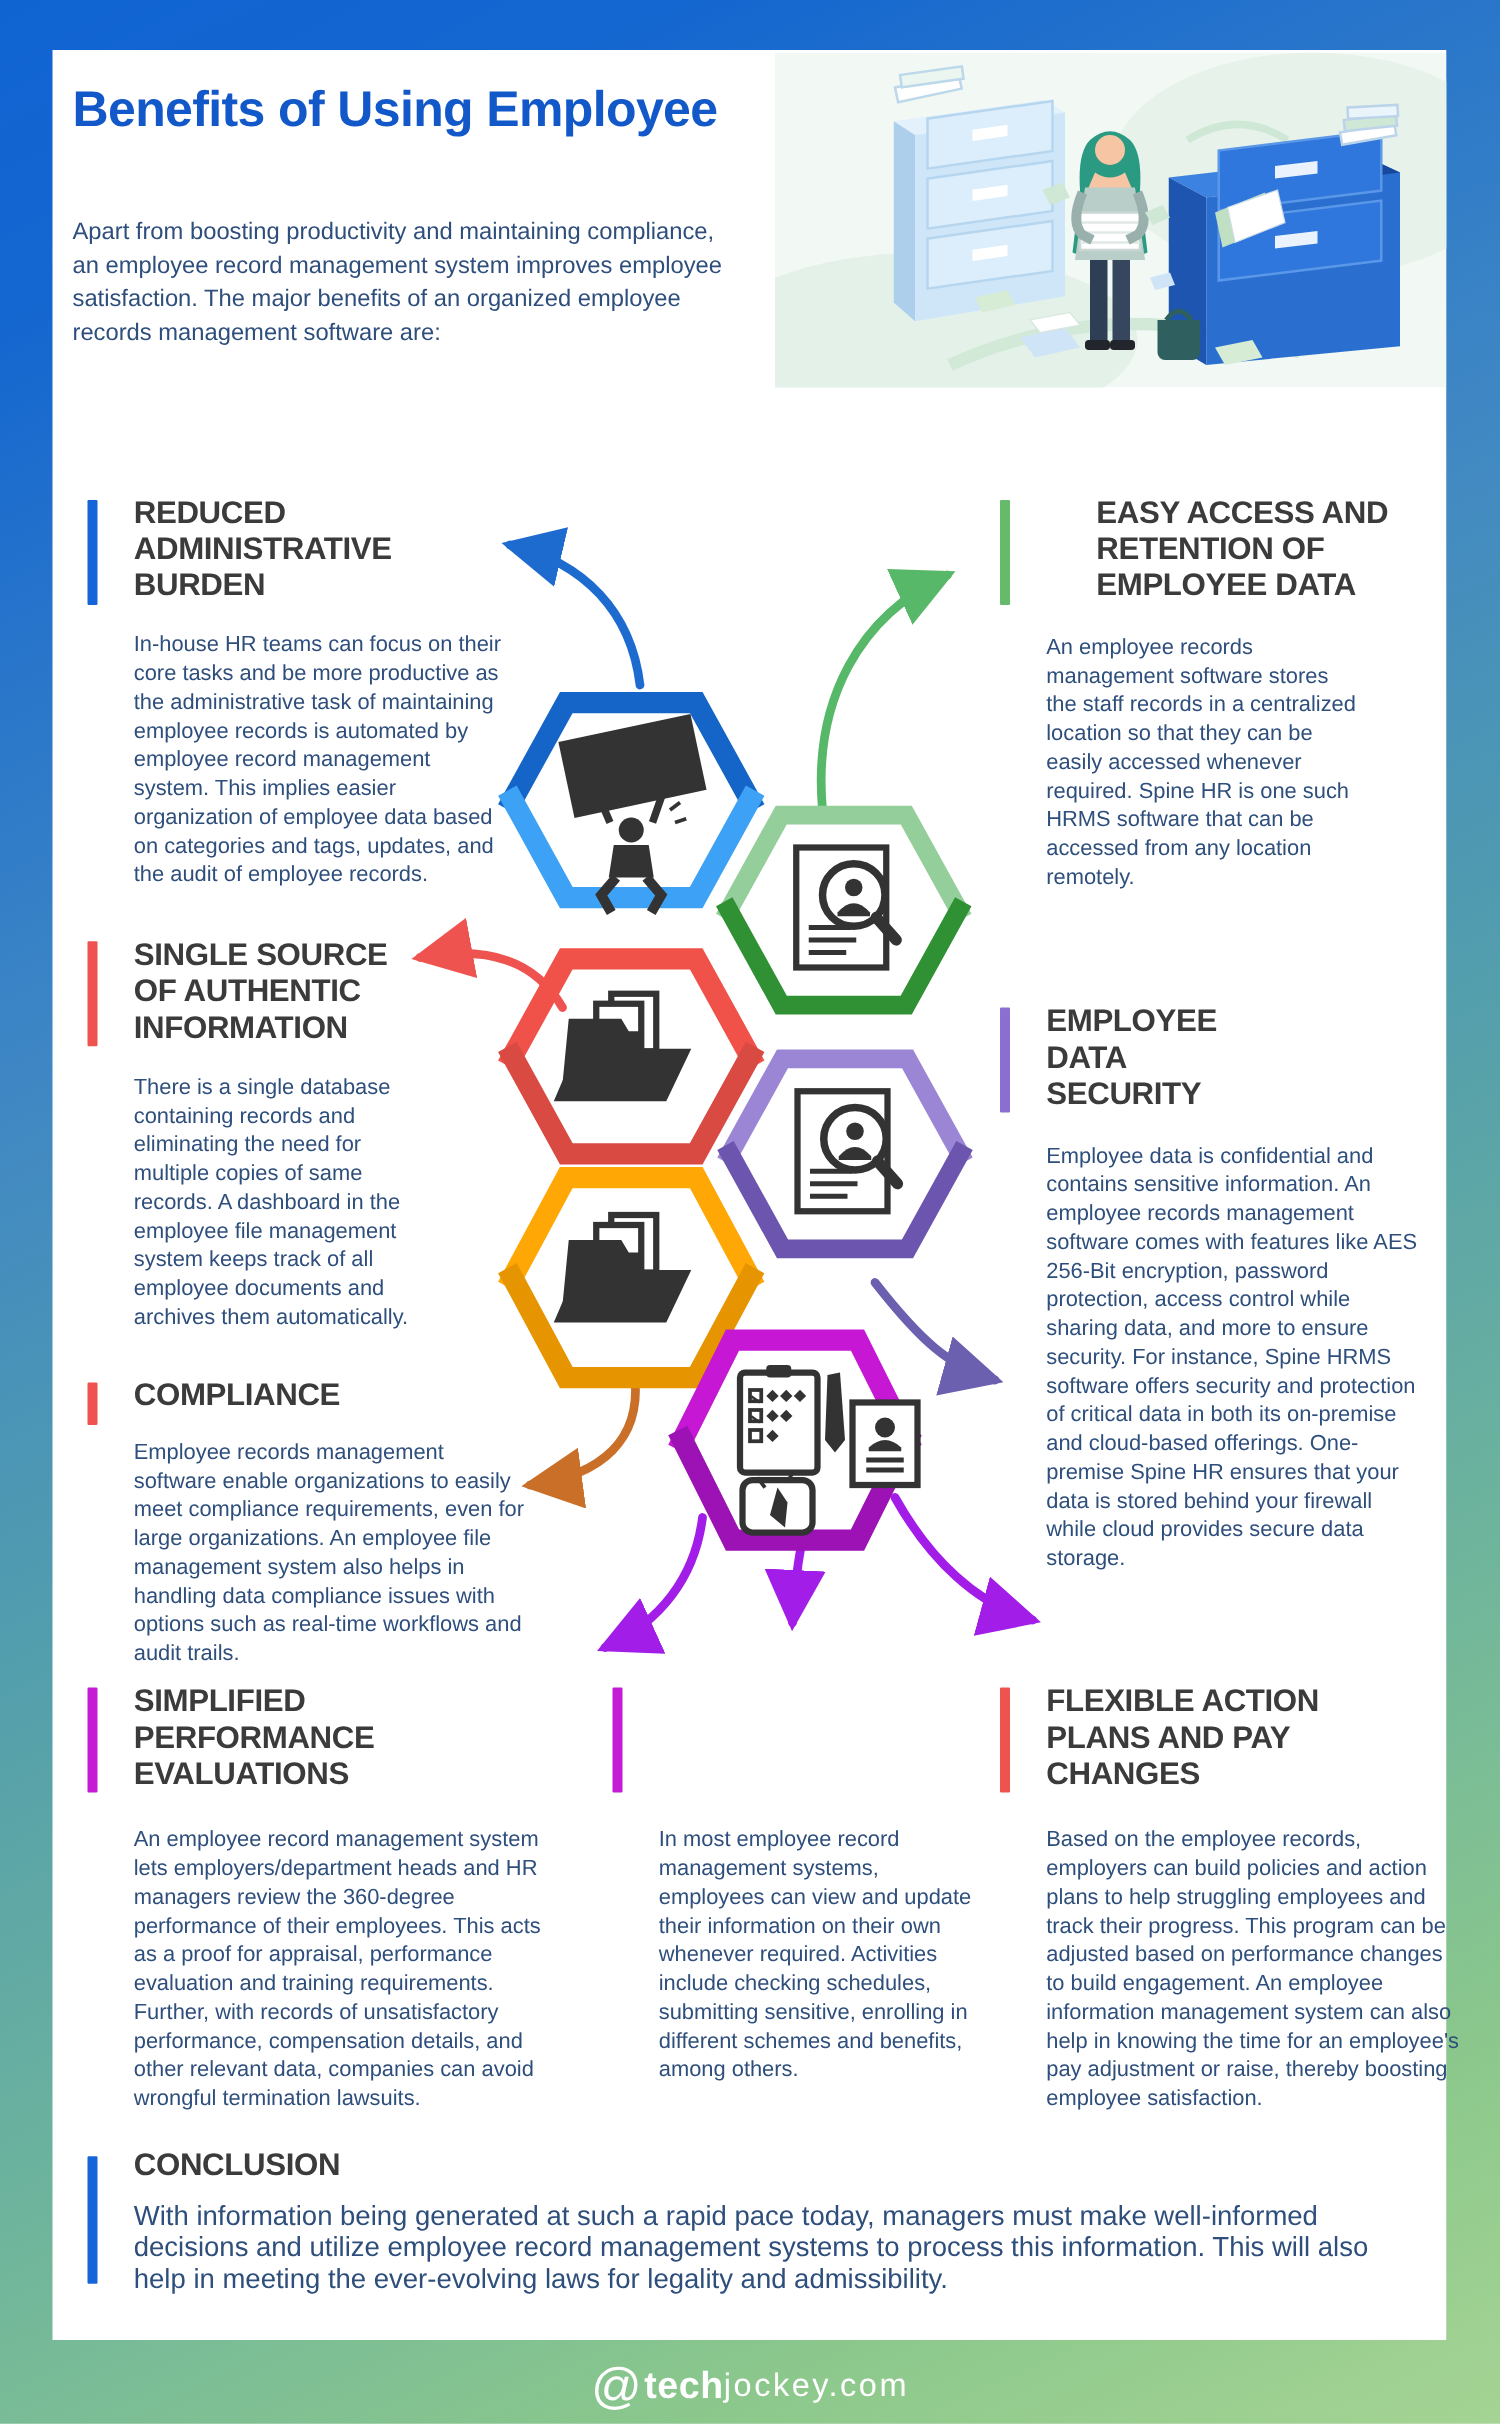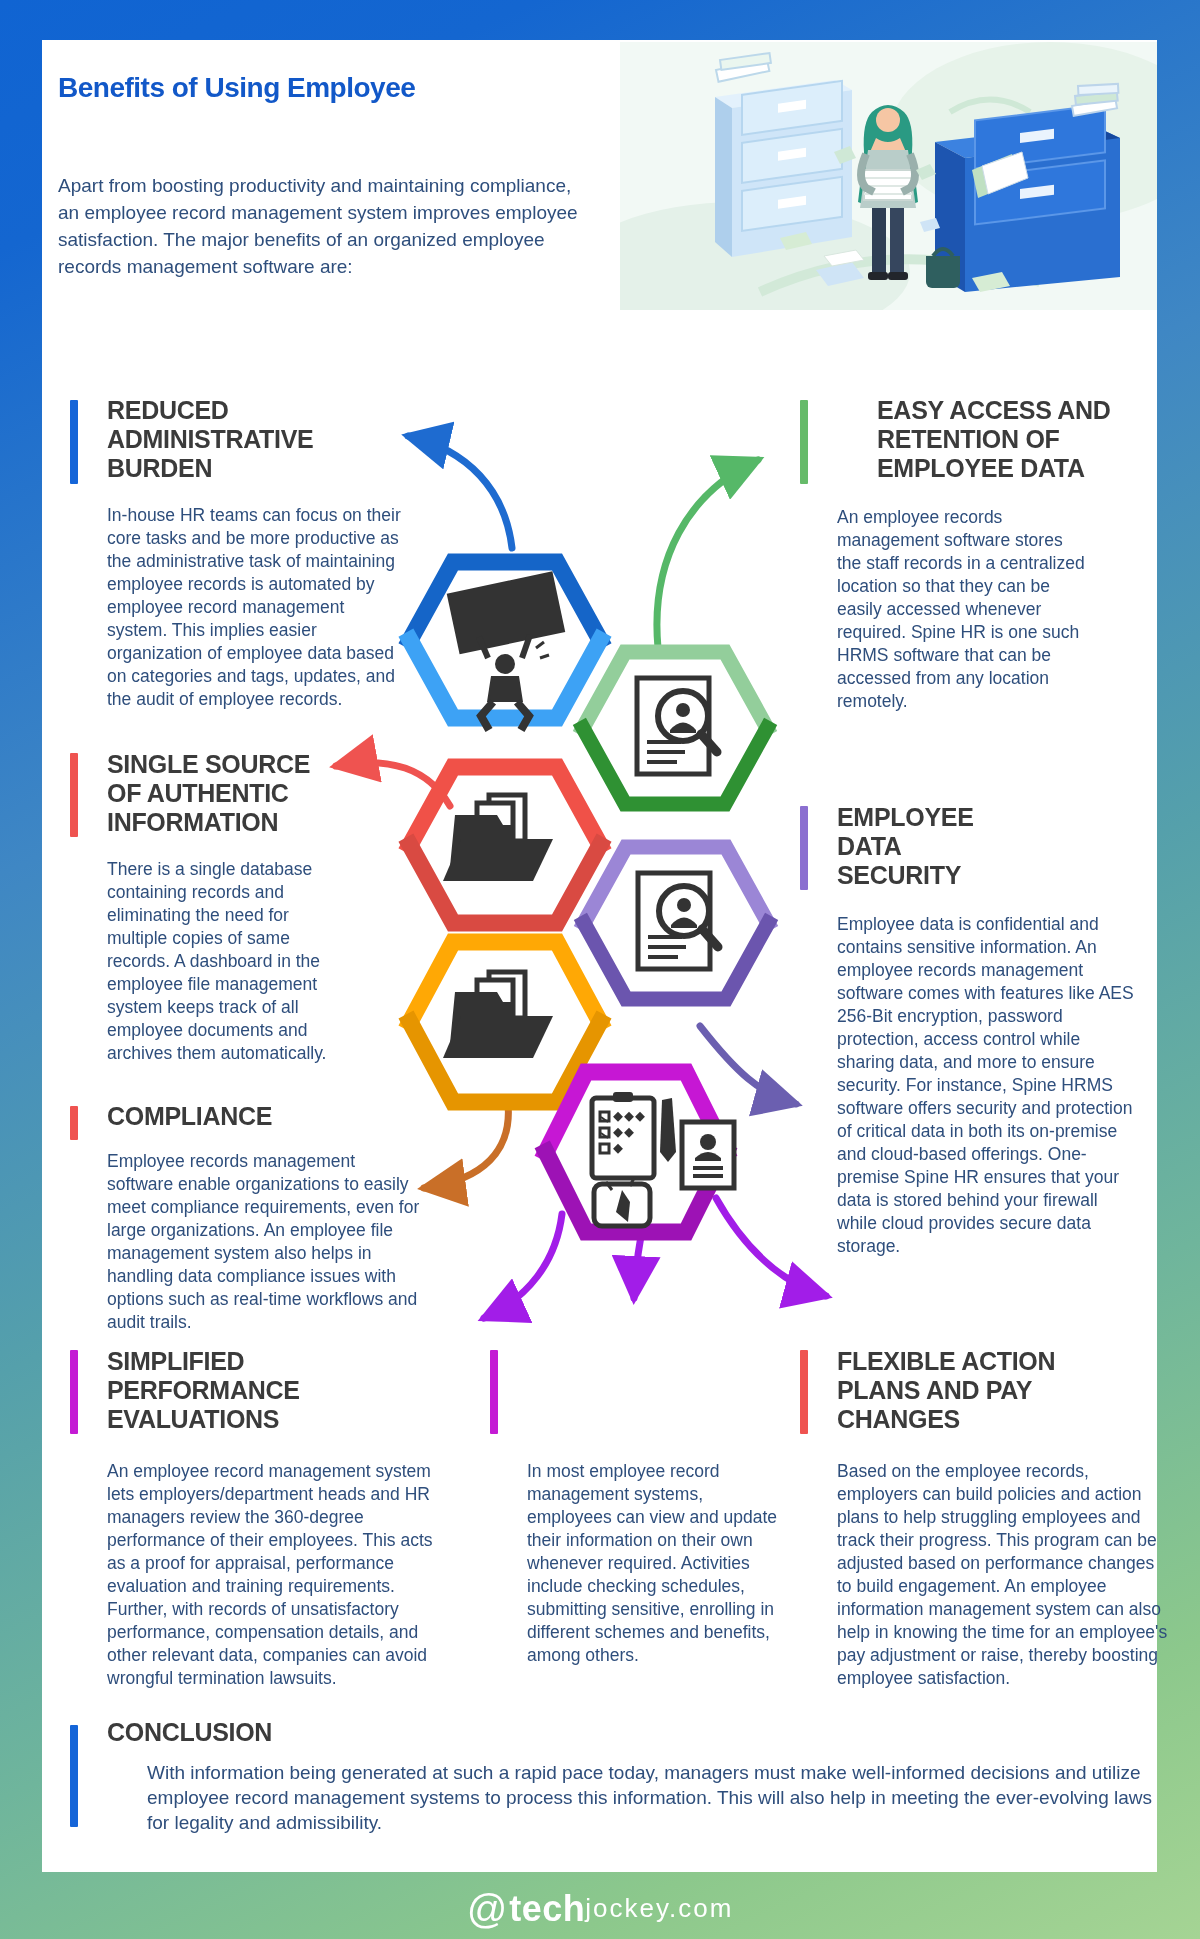--- a/index.html
+++ b/index.html
@@ -9,43 +9,43 @@
     background:linear-gradient(155deg,#1064d2 0%,#1466d0 10%,#3f87c4 35%,#55a0ab 55%,#6fb59c 72%,#8cc88c 88%,#a5d494 100%);
   }
   .card{
     position:absolute;left:42px;top:40px;width:1115px;height:1832px;
     background:#ffffff;
   }
   .abs{position:absolute;}
   
   .title{
     left:58px;top:64px;width:600px;
-    font-size:28px;line-height:48px;font-weight:bold;color:#1258c8;letter-spacing:-0.5px;
+    font-size:40px;line-height:48px;font-weight:bold;color:#1258c8;letter-spacing:-0.5px;
   }
   .intro{
     left:58px;top:172px;width:535px;
     font-size:19px;line-height:27px;color:#2e4e7c;
   }
   .illu{left:620px;top:42px;width:537px;height:268px;}
   
   .bar{width:8px;border-radius:1px;}
   .sec-title{
     font-size:25px;line-height:29px;font-weight:bold;color:#3b3b3b;letter-spacing:-0.3px;
   }
   .sec-body{
     font-size:17.5px;line-height:23px;color:#2e4e7c;
   }
-  .concl-body{font-size:19px;line-height:25px;color:#2e4e7c;margin-left:40px;}
+  .concl-body{font-size:22px;line-height:25px;color:#2e4e7c;}
   
   .footer{
     left:0;top:1878px;width:1200px;height:61px;
     display:flex;align-items:center;justify-content:center;color:#ffffff;
   }
   .footer .at{font-size:40px;font-weight:300;margin-right:2px;line-height:40px;}
-  .footer .b{font-size:36px;font-weight:bold;letter-spacing:0.5px;}
+  .footer .b{font-size:30px;font-weight:bold;letter-spacing:0.5px;}
   .footer .l{font-size:26px;font-weight:300;letter-spacing:2px;}
   svg{display:block;}
   .overlay{left:0;top:0;width:1200px;height:1939px;pointer-events:none;}
 </style>
 </head>
 <body>
 
 <div class="page">
 
   <div class="card"></div>

